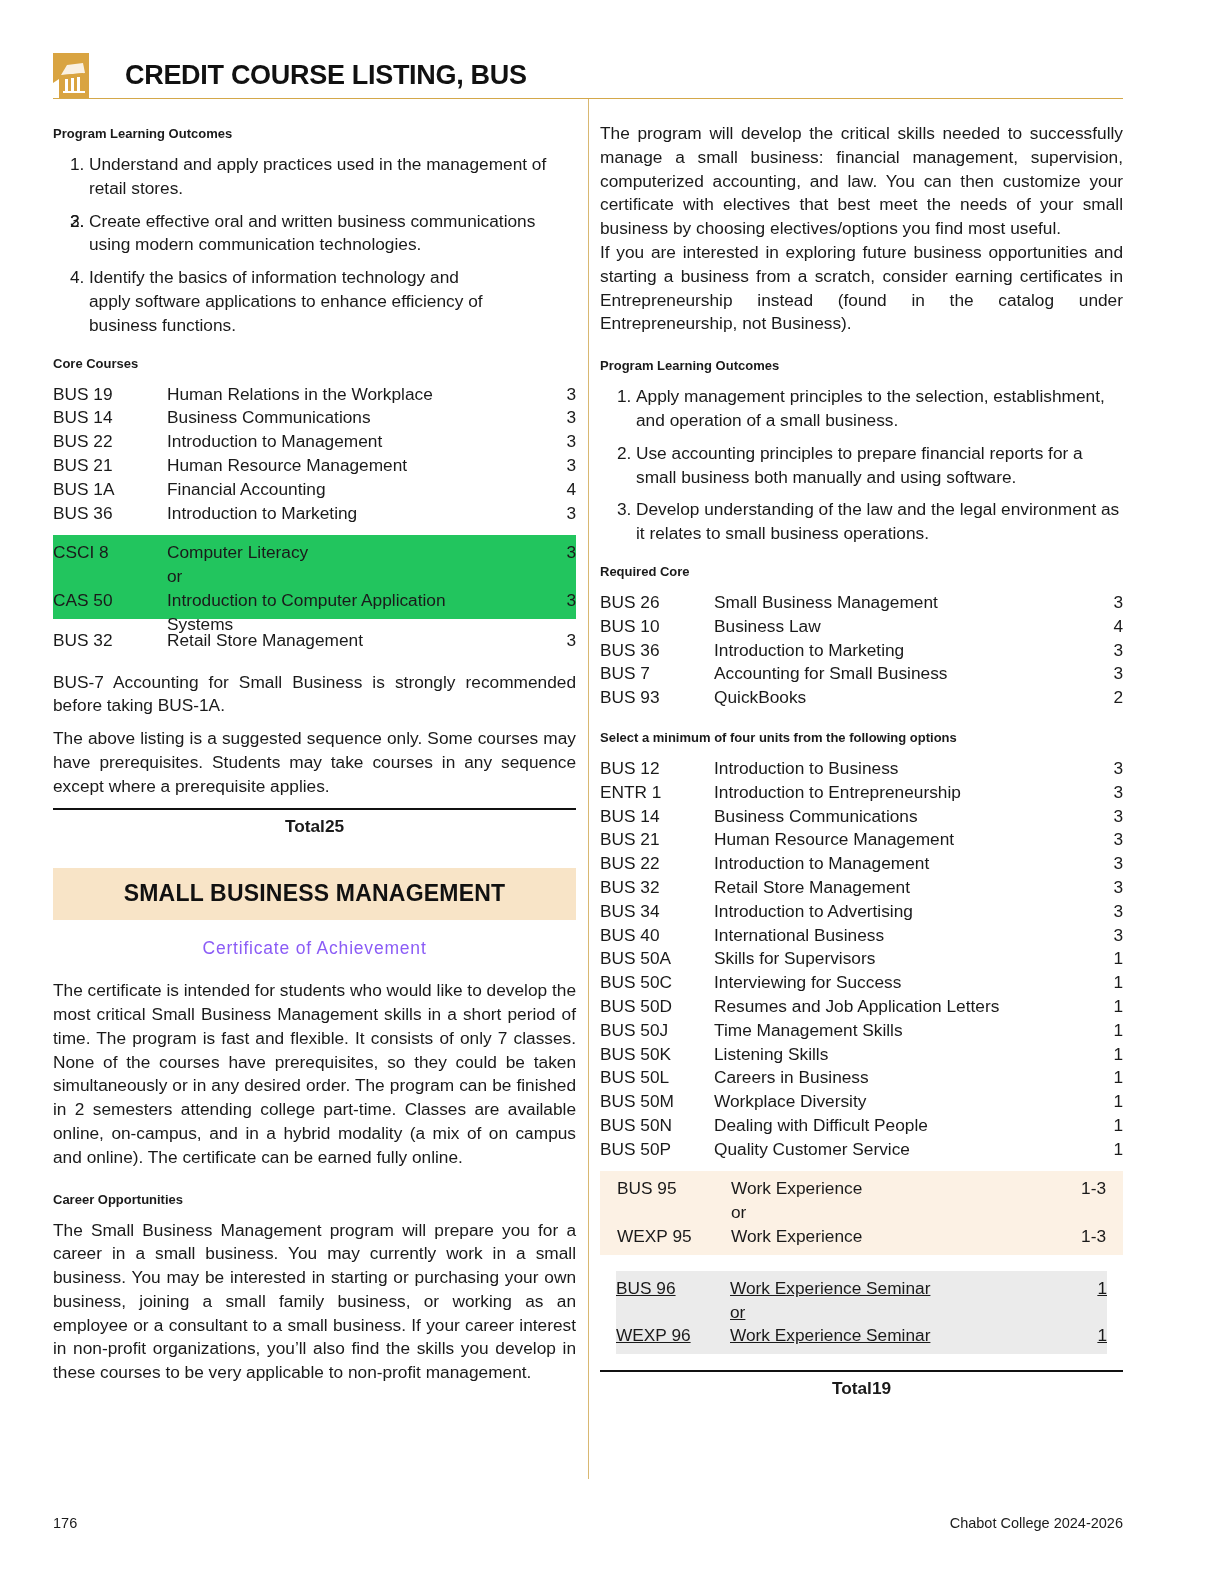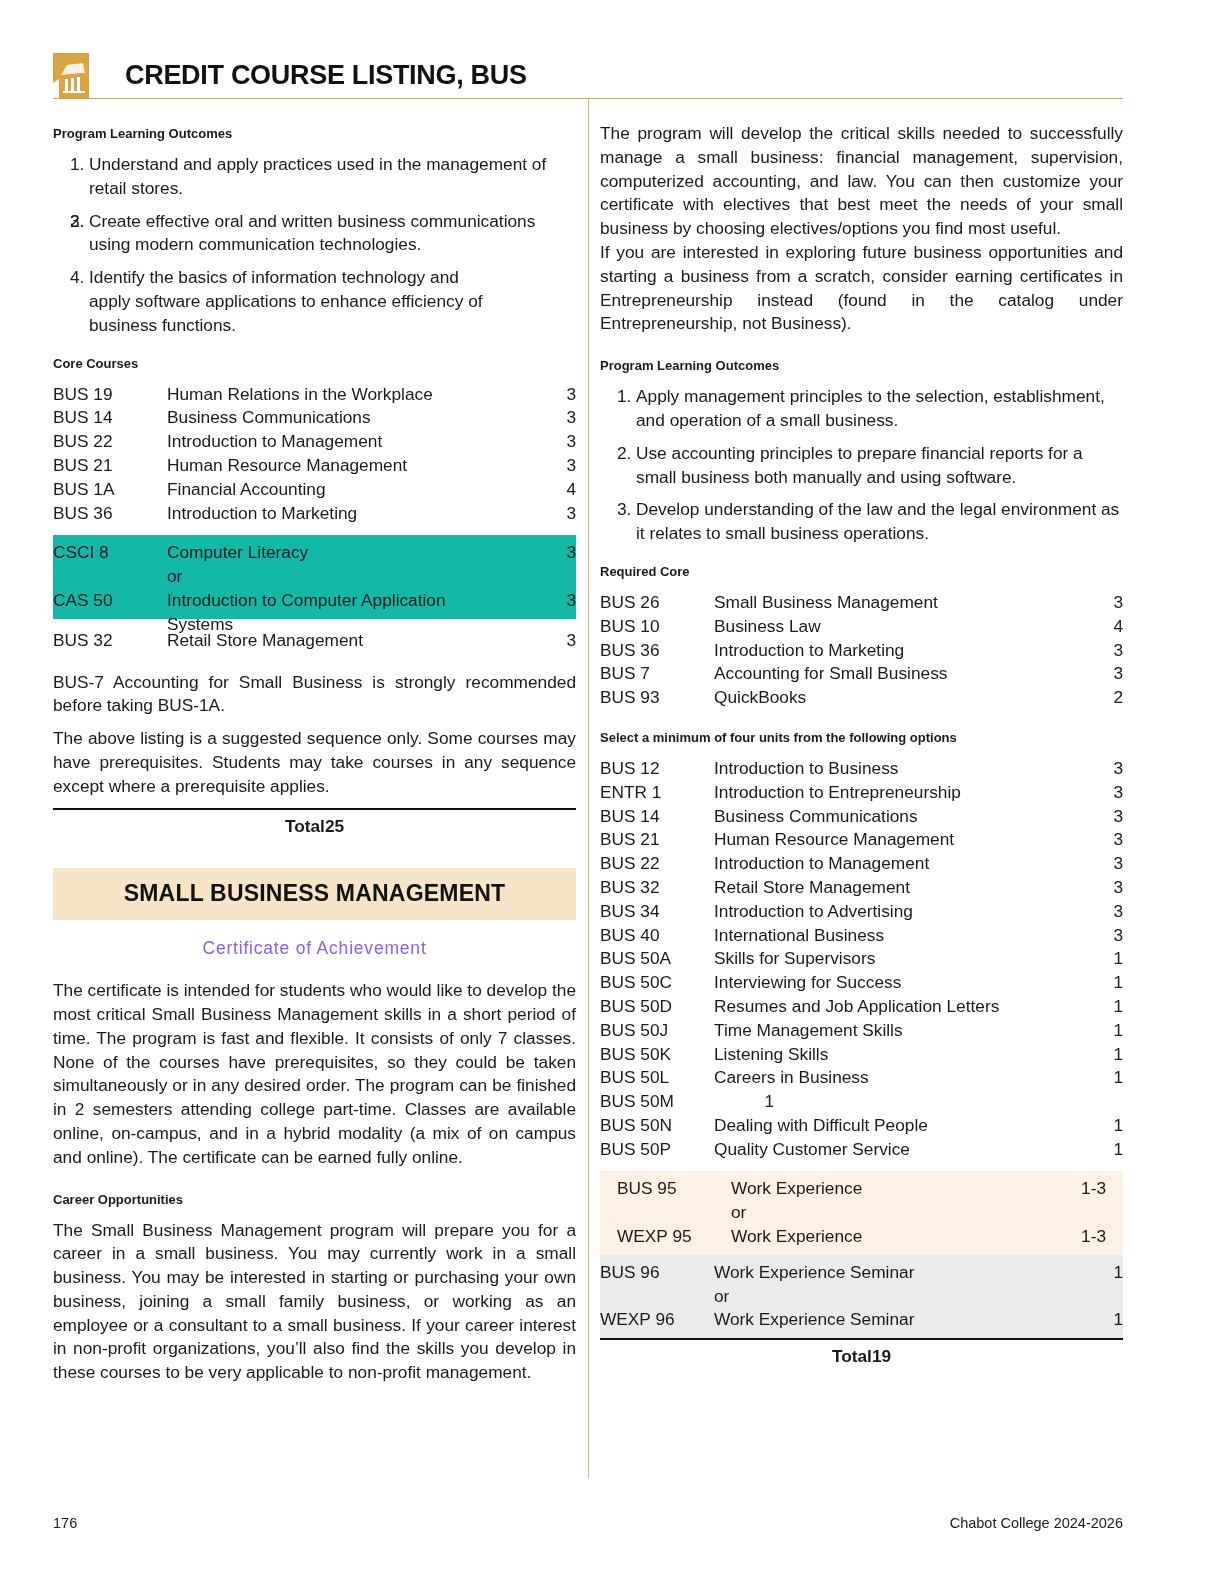--- a/index.html
+++ b/index.html
@@ -24,23 +24,23 @@
   ol.outcomes li .num { position: absolute; left: 17px; top: 0; }
 
   p.body { margin: 0; text-align: justify; }
   p.gap { margin-top: 9px; }
 
   .course-table { width: 100%; }
   .crow { display: flex; align-items: flex-start; height: 23.8px; }
   .crow .code { width: 114px; flex: none; }
   .crow .title { flex: 1; }
   .crow .units { width: 60px; text-align: right; flex: none; }
-  .shade-gray { background: #14b8a6; padding: 6px 0; margin: 6px 0; }
+  .shade-gray { background: #22c55e; padding: 6px 0; margin: 6px 0; }
   .shade-tan { background: #fcf1e4; padding: 6px 17px; margin: 6px 0 0 0; }
-  .shade-gray2 { background: #ebebeb; padding: 6px 0; margin: 0; }
+  .shade-gray2 { background: #ebebeb; padding: 6px 0; margin: 16px; text-decoration: underline; }
   .or-row .title { padding-left: 0; }
 
   .total-rule { height: 2px; background: #111; margin-top: 8px; }
   .total-row { display: flex; justify-content: center; font-weight: bold; margin-top: 5px; }
 
   .banner { background: #f8e4c7; height: 52px; display: flex; align-items: center; justify-content: center;
             font-size: 23px; font-weight: bold; letter-spacing: 0.2px; color: #111; }
   .subtitle { text-align: center; font-size: 17.5px; letter-spacing: 0.8px; margin: 17px 0 18px 0; color: #8b5cf6; }
 
   .footer-left { position: absolute; left: 53px; top: 1515px; font-size: 14.5px; }
@@ -255,20 +255,21 @@
           <span class="title">Listening Skills</span>
           <span class="units">1</span>
         </div>
         <div class="crow">
           <span class="code">BUS 50L</span>
           <span class="title">Careers in Business</span>
           <span class="units">1</span>
         </div>
         <div class="crow">
           <span class="code">BUS 50M</span>
+          <span class="title">Workplace Diversity</span>
           <span class="units">1</span>
         </div>
         <div class="crow">
           <span class="code">BUS 50N</span>
           <span class="title">Dealing with Difficult People</span>
           <span class="units">1</span>
         </div>
         <div class="crow">
           <span class="code">BUS 50P</span>
           <span class="title">Quality Customer Service</span>

